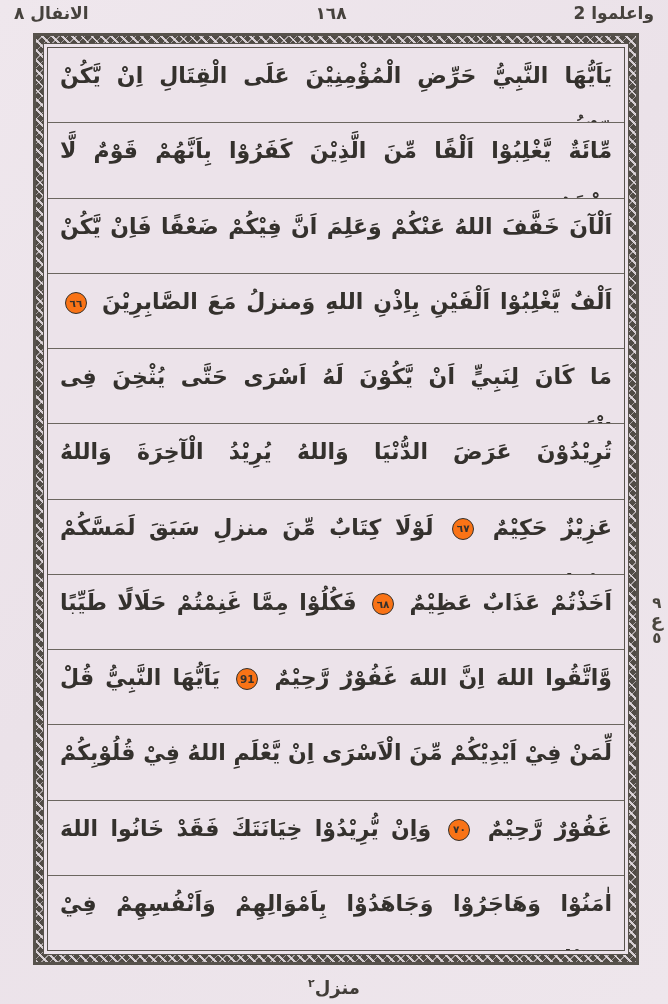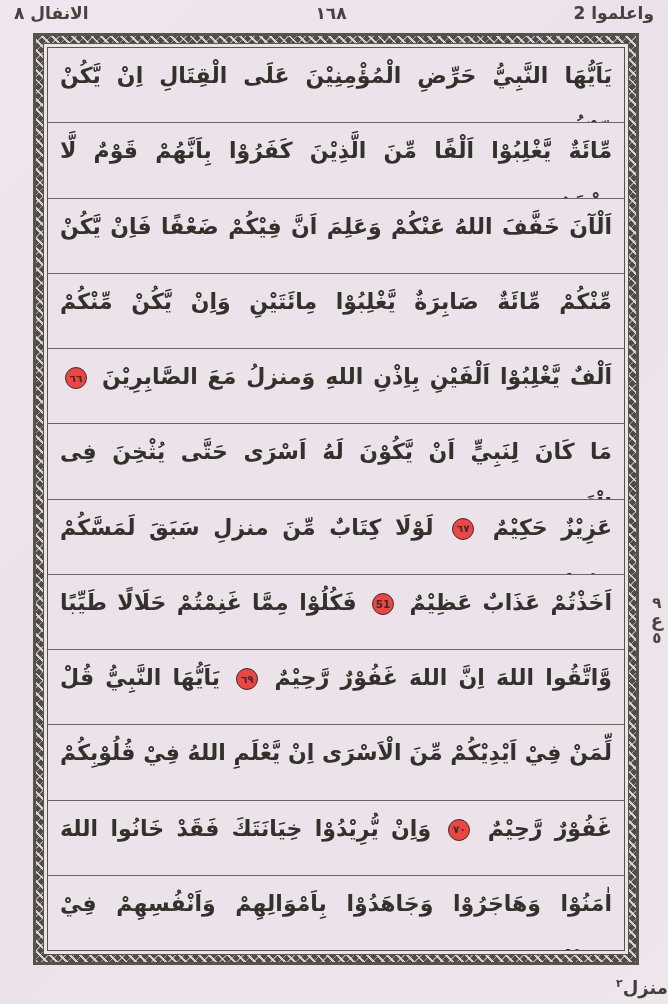--- a/index.html
+++ b/index.html
@@ -63,33 +63,34 @@
     white-space:normal;
   }
   .row:last-child{border-bottom:none;}
   .seg{letter-spacing:.5px;}
   .ayah{
     display:inline-flex;align-items:center;justify-content:center;
     width:20px;height:20px;
     border:1.6px solid #34312d;border-radius:50%;
     font-size:10.5px;font-weight:bold;line-height:1;
     vertical-align:middle;margin:0 5px;
-    background:#ef4444;
+    background:#f97316;
   }
   
   .ruku{
     position:absolute;right:5px;top:596px;
     display:flex;flex-direction:column;align-items:center;
     font-size:15px;font-weight:bold;color:#4a463f;
     line-height:1.05;
   }
   .ruku .ain{font-size:18px;}
   
   .footer{
     position:absolute;bottom:6px;left:0;right:0;
+    text-align:center;
     font-size:18px;font-weight:bold;color:#413d38;
   }
   .footer sup{font-size:11px;}
 </style>
 </head>
 <body>
 
 <div class="page">
 
   <div class="header">
@@ -98,26 +99,26 @@
     <span class="surah">الانفال ٨</span>
   </div>
 
   <div class="frame">
     <div class="band">
       <div class="inner">
         <div class="text-block">
             <div class="row"><span class="seg">يَاَيُّهَا النَّبِيُّ حَرِّضِ الْمُؤْمِنِيْنَ عَلَى الْقِتَالِ اِنْ يَّكُنْ مِّنْكُمْ</span> </div>
             <div class="row"><span class="seg">مِّائَةٌ يَّغْلِبُوْا اَلْفًا مِّنَ الَّذِيْنَ كَفَرُوْا بِاَنَّهُمْ قَوْمٌ لَّا يَفْقَهُوْنَ</span>  </div>
             <div class="row"><span class="seg">اَلْآنَ خَفَّفَ اللهُ عَنْكُمْ وَعَلِمَ اَنَّ فِيْكُمْ ضَعْفًا فَاِنْ يَّكُنْ</span> </div>
-            <div class="row"><span class="seg">مِّنْكُمْ مِّائَةٌ صَابِرَةٌ يَّغْلِبُوْا مِائَتَيْنِ وَاِنْ يَّكُنْ مِّنْكُمْ</span> </div>
             <div class="row"><span class="seg">اَلْفٌ يَّغْلِبُوْا اَلْفَيْنِ بِاِذْنِ اللهِ وَمنزلُ مَعَ الصَّابِرِيْنَ</span> <span class="ayah">٦٦</span> </div>
             <div class="row"><span class="seg">مَا كَانَ لِنَبِيٍّ اَنْ يَّكُوْنَ لَهُ اَسْرَى حَتَّى يُثْخِنَ فِى الْاَرْضِ</span> </div>
+            <div class="row"><span class="seg">تُرِيْدُوْنَ عَرَضَ الدُّنْيَا وَاللهُ يُرِيْدُ الْآخِرَةَ وَاللهُ</span> </div>
             <div class="row"><span class="seg">عَزِيْزٌ حَكِيْمٌ</span> <span class="ayah">٦٧</span> <span class="seg">لَوْلَا كِتَابٌ مِّنَ منزلِ سَبَقَ لَمَسَّكُمْ فِيْمَا</span> </div>
-            <div class="row"><span class="seg">اَخَذْتُمْ عَذَابٌ عَظِيْمٌ</span> <span class="ayah">51</span> <span class="seg">فَكُلُوْا مِمَّا غَنِمْتُمْ حَلَالًا طَيِّبًا</span> </div>
-            <div class="row"><span class="seg">وَّاتَّقُوا اللهَ اِنَّ اللهَ غَفُوْرٌ رَّحِيْمٌ</span> <span class="ayah">٦٩</span> <span class="seg">يَاَيُّهَا النَّبِيُّ قُلْ</span> </div>
+            <div class="row"><span class="seg">اَخَذْتُمْ عَذَابٌ عَظِيْمٌ</span> <span class="ayah">٦٨</span> <span class="seg">فَكُلُوْا مِمَّا غَنِمْتُمْ حَلَالًا طَيِّبًا</span> </div>
+            <div class="row"><span class="seg">وَّاتَّقُوا اللهَ اِنَّ اللهَ غَفُوْرٌ رَّحِيْمٌ</span> <span class="ayah">91</span> <span class="seg">يَاَيُّهَا النَّبِيُّ قُلْ</span> </div>
             <div class="row"><span class="seg">لِّمَنْ فِيْ اَيْدِيْكُمْ مِّنَ الْاَسْرَى اِنْ يَّعْلَمِ اللهُ فِيْ قُلُوْبِكُمْ</span> </div>
             <div class="row"><span class="seg">غَفُوْرٌ رَّحِيْمٌ</span> <span class="ayah">٧٠</span> <span class="seg">وَاِنْ يُّرِيْدُوْا خِيَانَتَكَ فَقَدْ خَانُوا اللهَ</span> </div>
             <div class="row"><span class="seg">اٰمَنُوْا وَهَاجَرُوْا وَجَاهَدُوْا بِاَمْوَالِهِمْ وَاَنْفُسِهِمْ فِيْ سَبِيْلِ</span> </div>
           </div>
       </div>
     </div>
   </div>
 
   <div class="ruku">
     <span>٩</span>

